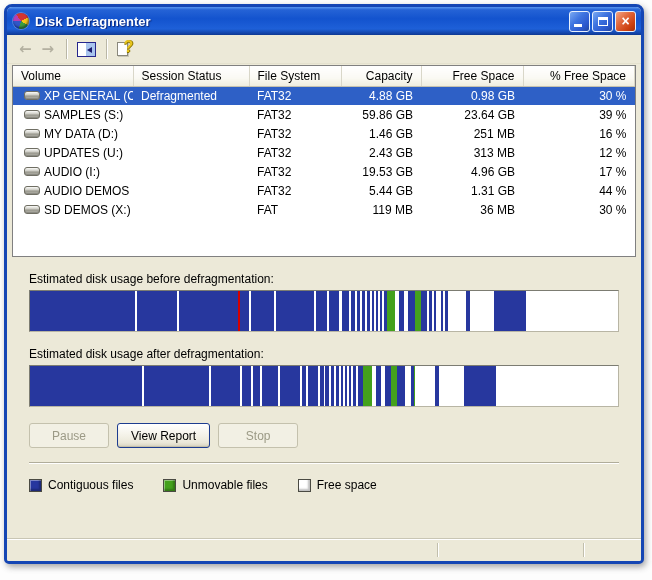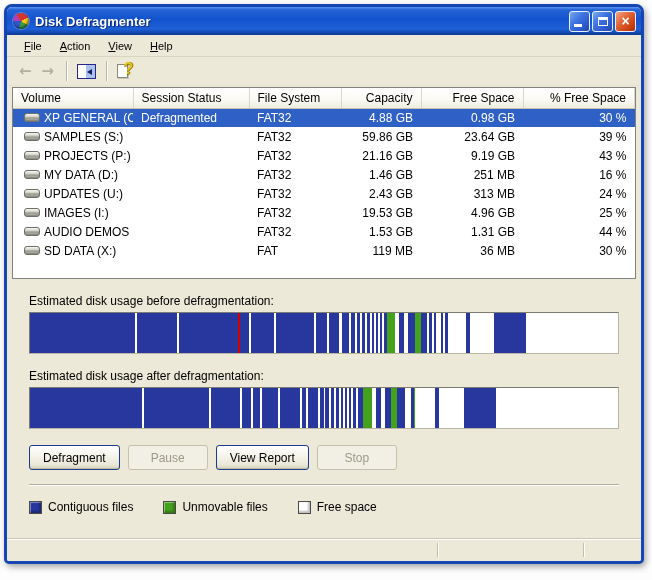--- a/index.html
+++ b/index.html
@@ -107,26 +107,20 @@
           </span>
         <span class="wbtn blue">
             <span class="glyph-max"></span>
           </span>
         <span class="wbtn red">
             <span class="glyph-close">×</span>
           </span>
       </span>
     </div>
 
-    <div class="menubar">
-        <span class="menu-item"><u>F</u>ile</span>
-        <span class="menu-item"><u>A</u>ction</span>
-        <span class="menu-item"><u>V</u>iew</span>
-        <span class="menu-item"><u>H</u>elp</span>
-      </div>
 
     <div class="toolbar">
       <span class="nav-arrow">←</span>
       <span class="nav-arrow">→</span>
       <span class="tb-sep"></span>
       <span class="tree-icon"></span>
       <span class="tb-sep"></span>
       <span class="help-icon">
         <span class="help-sheet"></span>
         <span class="help-q">?</span>
@@ -177,86 +171,73 @@
               <td></td>
               <td>FAT32</td>
               <td class="num">59.86 GB</td>
               <td class="num">23.64 GB</td>
               <td class="num">39 %</td>
             </tr>
             <tr>
               <td>
                 <span class="vol-cell">
                   <span class="drive-icon"></span>
-                  <span>PROJECTS (P:)</span>
-                </span>
-              </td>
-              <td></td>
-              <td>FAT32</td>
-              <td class="num">21.16 GB</td>
-              <td class="num">9.19 GB</td>
-              <td class="num">43 %</td>
-            </tr>
-            <tr>
-              <td>
-                <span class="vol-cell">
-                  <span class="drive-icon"></span>
                   <span>MY DATA (D:)</span>
                 </span>
               </td>
               <td></td>
               <td>FAT32</td>
               <td class="num">1.46 GB</td>
               <td class="num">251 MB</td>
               <td class="num">16 %</td>
             </tr>
             <tr>
               <td>
                 <span class="vol-cell">
                   <span class="drive-icon"></span>
                   <span>UPDATES (U:)</span>
                 </span>
               </td>
               <td></td>
               <td>FAT32</td>
               <td class="num">2.43 GB</td>
               <td class="num">313 MB</td>
-              <td class="num">24 %</td>
-            </tr>
-            <tr>
-              <td>
-                <span class="vol-cell">
-                  <span class="drive-icon"></span>
-                  <span>IMAGES (I:)</span>
+              <td class="num">12 %</td>
+            </tr>
+            <tr>
+              <td>
+                <span class="vol-cell">
+                  <span class="drive-icon"></span>
+                  <span>AUDIO (I:)</span>
                 </span>
               </td>
               <td></td>
               <td>FAT32</td>
               <td class="num">19.53 GB</td>
               <td class="num">4.96 GB</td>
-              <td class="num">25 %</td>
+              <td class="num">17 %</td>
             </tr>
             <tr>
               <td>
                 <span class="vol-cell">
                   <span class="drive-icon"></span>
                   <span>AUDIO DEMOS (...</span>
                 </span>
               </td>
               <td></td>
               <td>FAT32</td>
-              <td class="num">1.53 GB</td>
+              <td class="num">5.44 GB</td>
               <td class="num">1.31 GB</td>
               <td class="num">44 %</td>
             </tr>
             <tr>
               <td>
                 <span class="vol-cell">
                   <span class="drive-icon"></span>
-                  <span>SD DATA (X:)</span>
+                  <span>SD DEMOS (X:)</span>
                 </span>
               </td>
               <td></td>
               <td>FAT</td>
               <td class="num">119 MB</td>
               <td class="num">36 MB</td>
               <td class="num">30 %</td>
             </tr>
           </tbody>
       </table>
@@ -368,21 +349,20 @@
           <span class="seg" style="flex-grow: 3; background: rgb(39, 55, 158);"></span>
           <span class="seg" style="flex-grow: 1; background: rgb(68, 161, 28);"></span>
           <span class="seg" style="flex-grow: 20; background: rgb(255, 255, 255);"></span>
           <span class="seg" style="flex-grow: 4; background: rgb(39, 55, 158);"></span>
           <span class="seg" style="flex-grow: 26; background: rgb(255, 255, 255);"></span>
           <span class="seg" style="flex-grow: 32; background: rgb(39, 55, 158);"></span>
           <span class="seg" style="flex-grow: 123; background: rgb(255, 255, 255);"></span>
         </div>
 
       <div class="btn-row" id="btn-row">
-          <button class="xp-btn">Defragment</button>
           <button class="xp-btn disabled" disabled="">Pause</button>
           <button class="xp-btn">View Report</button>
           <button class="xp-btn disabled" disabled="">Stop</button>
         </div>
 
       <div class="groove"></div>
 
       <div class="legend" id="legend">
           <span class="legend-item">
             <span class="swatch" style="background: rgb(39, 55, 158);"></span>

